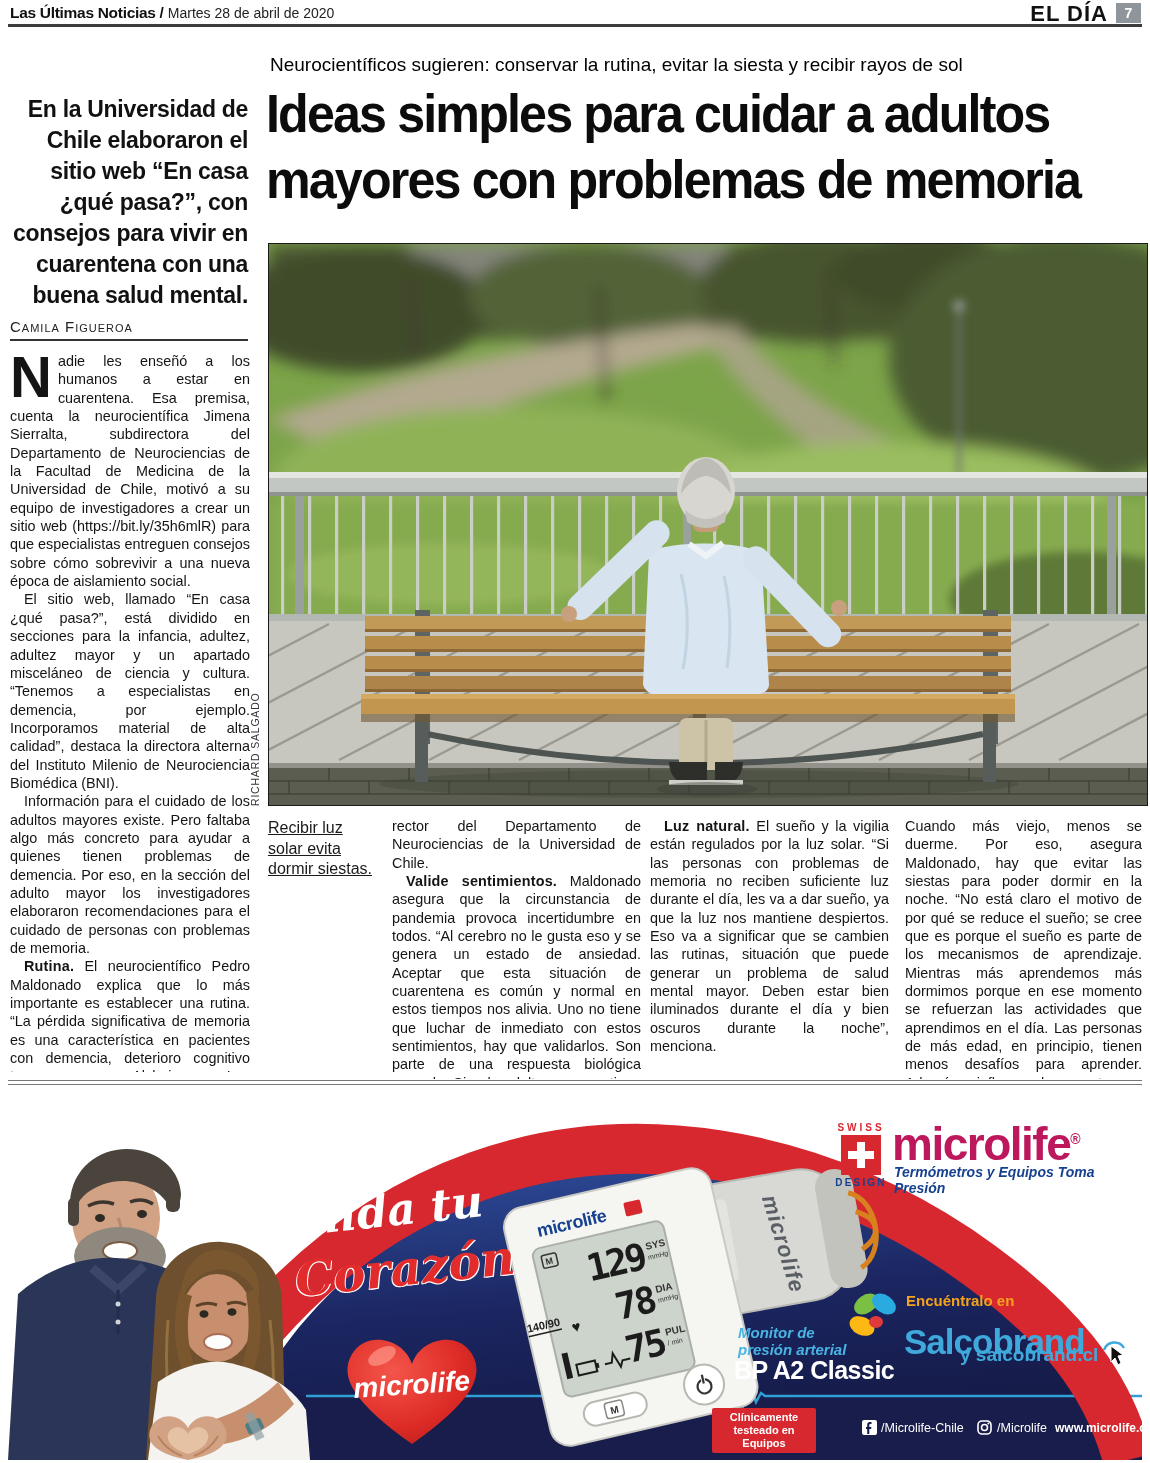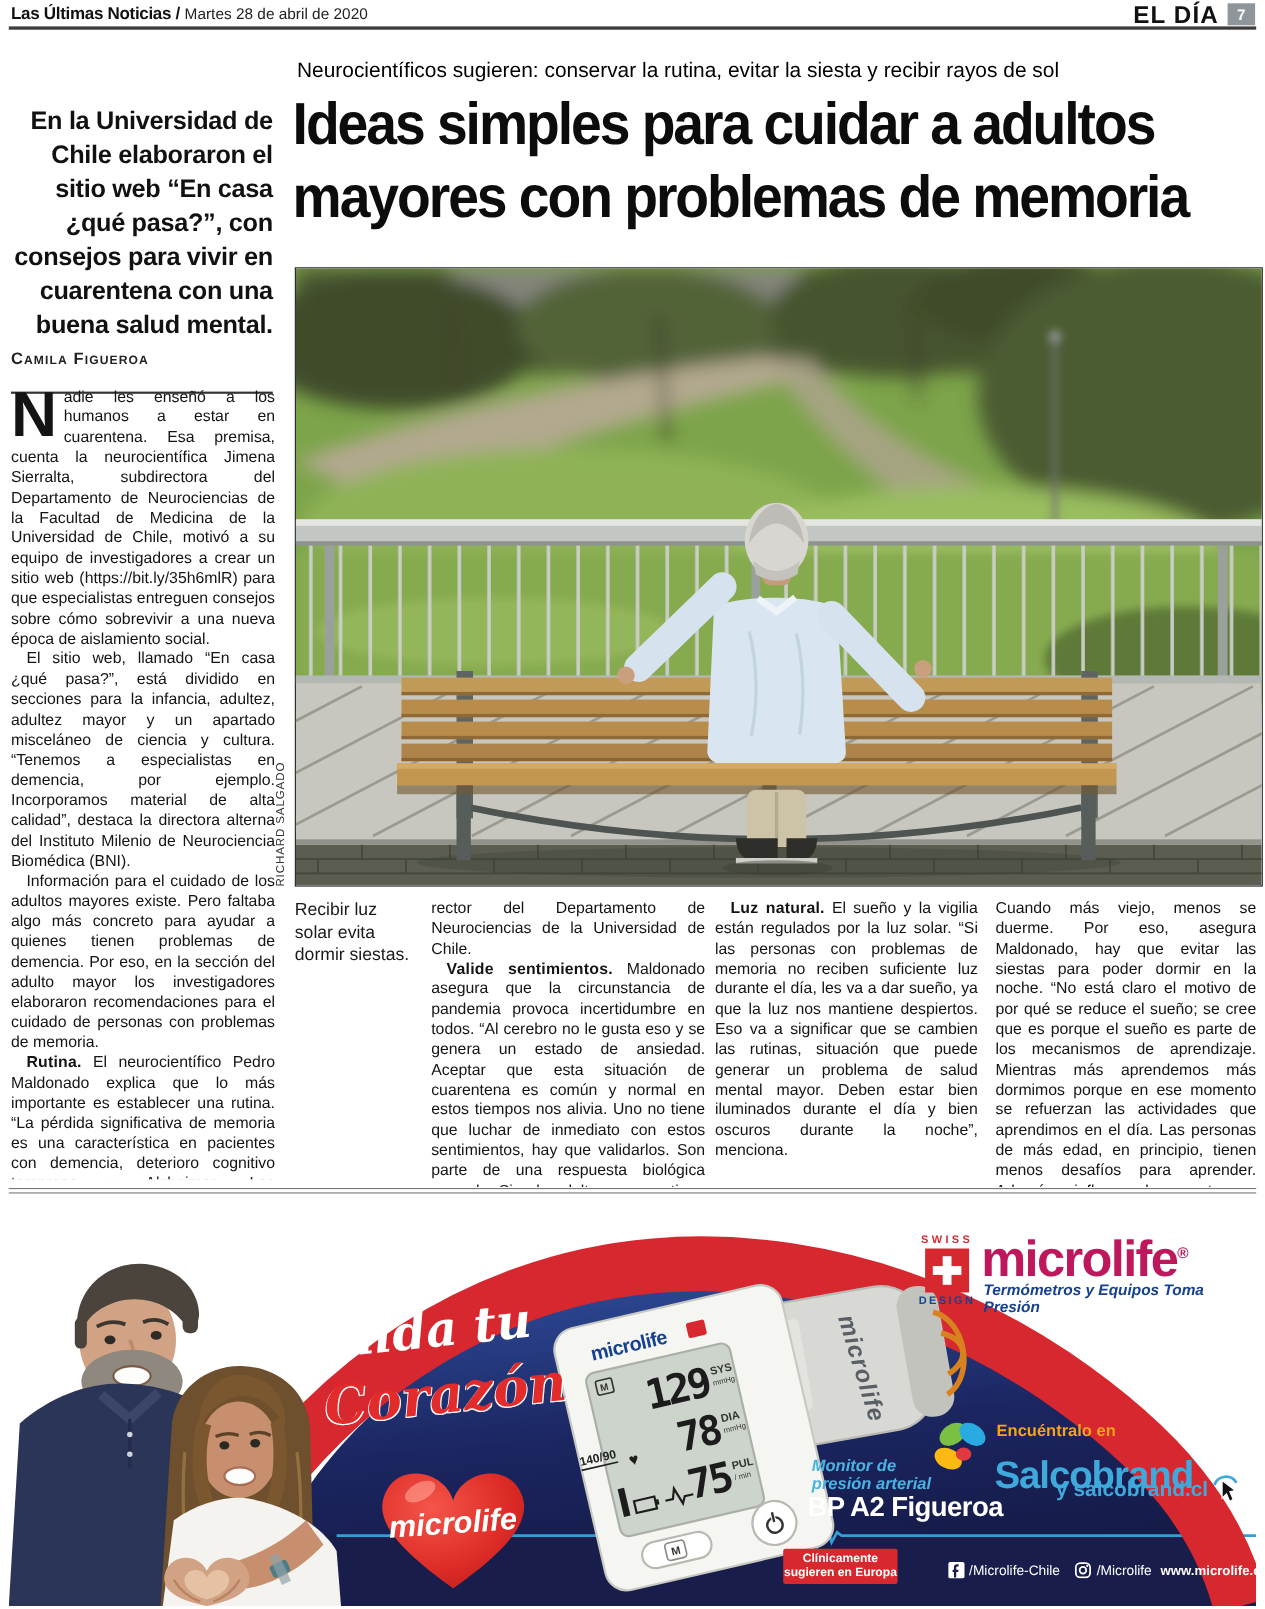--- a/index.html
+++ b/index.html
@@ -14,35 +14,35 @@
   .page-box{right:9px;top:3px;width:25px;height:20px;background:#8f969b;color:#fff;
             font-size:14px;font-weight:bold;text-align:center;line-height:20px;}
   .mast-rule{left:8px;top:24px;width:1134px;height:3px;background:#3c3c3c;}
   
   .kicker{left:270px;top:54px;width:870px;font-size:19px;color:#000;}
   .headline{left:266px;top:80px;width:940px;font-size:54px;line-height:66px;font-weight:bold;
             letter-spacing:-2px;transform:scaleX(.93);transform-origin:left top;color:#0c0c0c;}
   .lead{left:8px;top:94px;width:240px;font-size:23px;line-height:31px;font-weight:bold;
         text-align:right;letter-spacing:-0.3px;}
   .byline{left:10px;top:318px;width:238px;font-size:15px;font-variant:small-caps;
-          letter-spacing:1px;color:#222;border-bottom:2px solid #333;padding-bottom:21px;font-weight:bold;}
+          letter-spacing:1px;color:#222;border-bottom:2px solid #333;padding-bottom:4px;}
   
   .col{font-size:14.4px;line-height:18.35px;text-align:justify;color:#141414;overflow:hidden;}
   .col p{margin:0;text-indent:14px;}
   .col p.noind{text-indent:0;}
   .col b{letter-spacing:.2px;}
   .col1{left:10px;top:352px;width:240px;height:720px;}
   .col2{left:392px;top:817px;width:249px;height:262px;}
   .col3{left:650px;top:817px;width:239px;height:262px;}
   .col4{left:905px;top:817px;width:237px;height:262px;}
   .dropcap{float:left;font-size:58px;line-height:46px;font-weight:bold;padding:2px 6px 0 0;}
   .photo-wrap{left:268px;top:243px;width:878px;height:561px;border:1px solid #1a1a1a;}
   .credit{left:249px;top:806px;transform:rotate(-90deg);transform-origin:0 0;
           font-size:10.5px;letter-spacing:.8px;color:#333;white-space:nowrap;}
-  .caption{left:268px;top:818px;width:106px;font-size:16px;line-height:20.5px;color:#1a1a1a;}
+  .caption{left:268px;top:818px;width:106px;font-size:16px;line-height:20.5px;color:#1a1a1a;text-decoration:underline;}
   .ad-divider{left:8px;top:1080px;width:1134px;height:3px;border-top:1.5px solid #777;
               border-bottom:1.5px solid #777;}
   
   .ad{left:8px;top:1090px;width:1134px;height:370px;overflow:hidden;}
   .ad svg.bg{position:absolute;left:0;top:0;}
   .ad .ov{position:absolute;}
   .cuida{left:225px;top:96px;width:290px;text-align:center;font-family:"DejaVu Serif",serif;
          font-style:italic;font-weight:bold;font-size:44px;color:#fff;transform:rotate(-6deg);}
   .corazon{left:252px;top:150px;width:290px;text-align:center;font-family:"DejaVu Serif",serif;
            font-style:italic;font-weight:bold;font-size:48px;color:#e22c2c;transform:rotate(-6deg);
@@ -344,24 +344,24 @@
         </div>
       <div class="design-word">DESIGN</div>
     </div>
     <div class="ov brand"><span>microlife</span><sup>®</sup></div>
     <div class="ov tagline">Termómetros y Equipos Toma Presión</div>
 
     <div class="ov monitor">
       <div>Monitor de</div>
       <div>presión arterial</div>
     </div>
-    <div class="ov model">BP A2 Figueroa</div>
+    <div class="ov model">BP A2 Classic</div>
     <div class="ov badge">
       <div>Clínicamente</div>
-      <div>sugieren en Europa</div>
+      <div>testeado en Equipos</div>
     </div>
 
     <div class="ov flower">
       <svg width="58" height="58" viewBox="0 0 58 58">
         <ellipse cx="20" cy="16" rx="13" ry="9" transform="rotate(-35 20 16)" fill="#7ac143"></ellipse>
         <ellipse cx="38" cy="16" rx="13" ry="9" transform="rotate(35 38 16)" fill="#29abe2"></ellipse>
         <ellipse cx="16" cy="38" rx="13" ry="9" transform="rotate(25 16 38)" fill="#fdb913"></ellipse>
         <ellipse cx="30" cy="34" rx="7" ry="6" fill="#e03a3e"></ellipse>
       </svg>
     </div>

